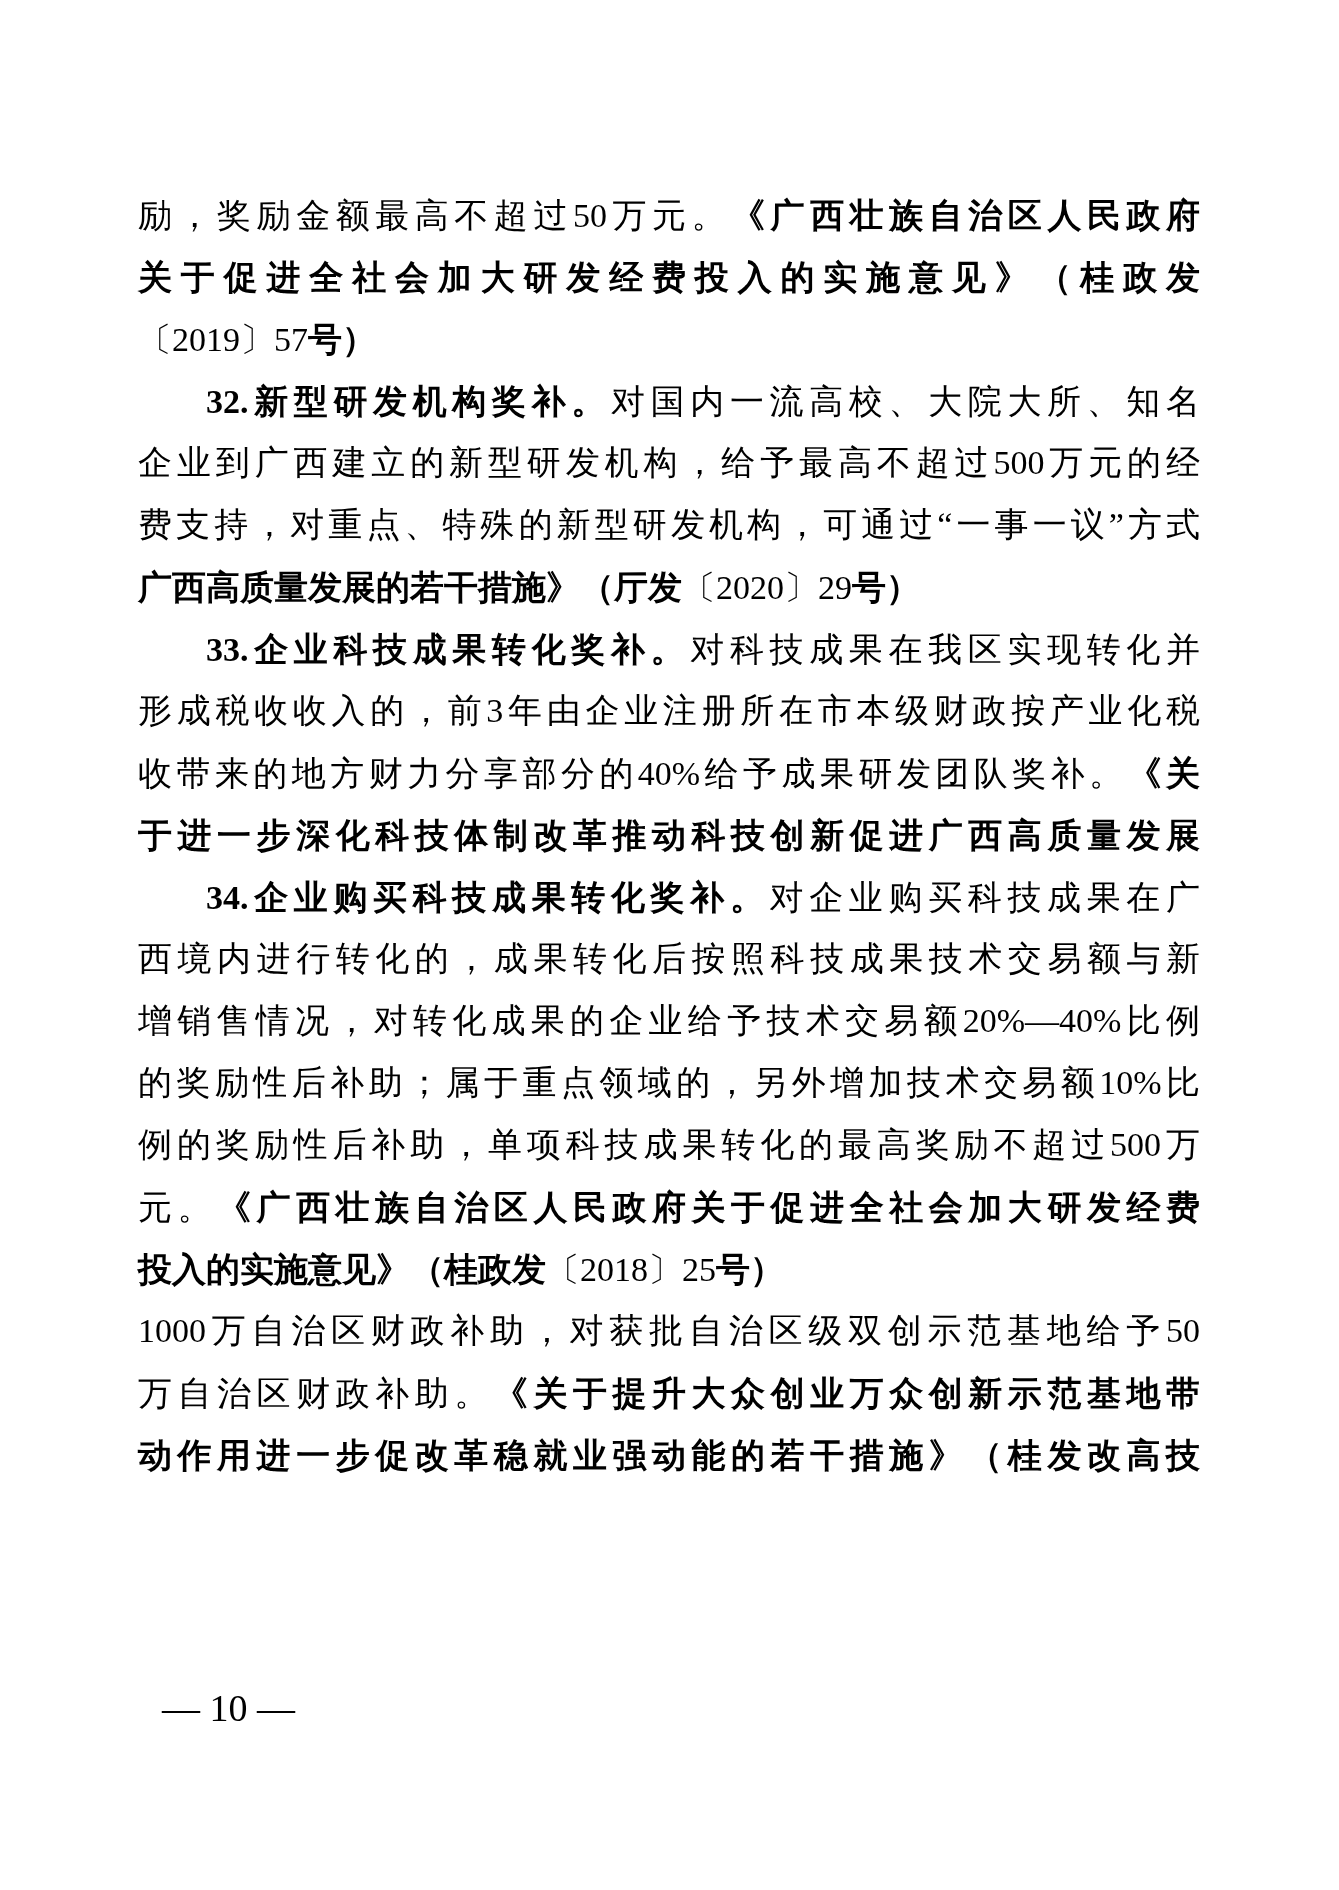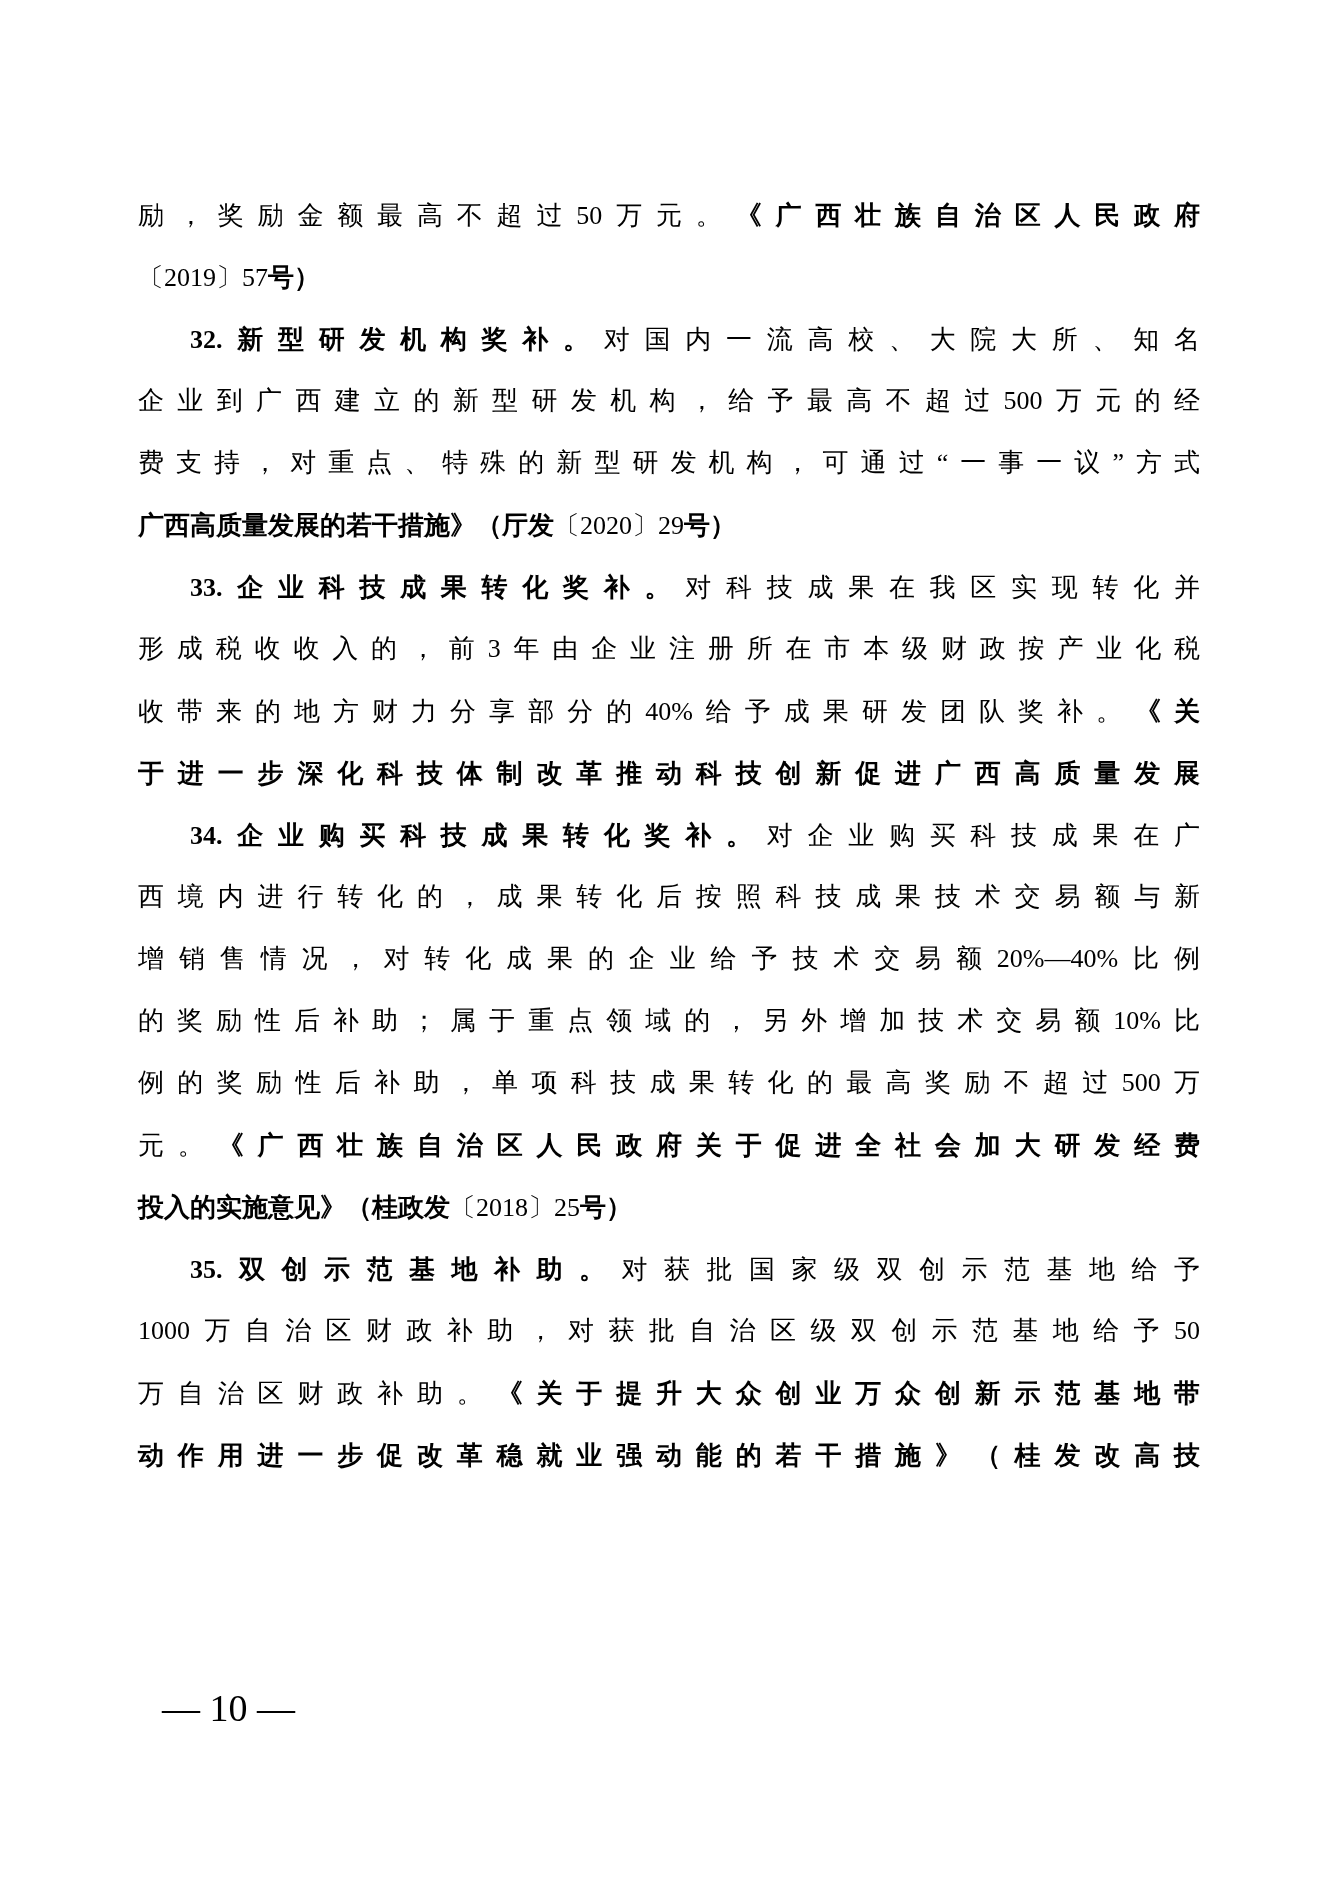--- a/index.html
+++ b/index.html
@@ -15,21 +15,21 @@
     color: #000000;
     overflow: hidden;
   }
   .textblock {
     position: absolute;
     left: 138px;
     top: 184px;
     width: 1062px;
   }
   .line {
-    font-size: 26px;
+    font-size: 34px;
     line-height: 62px;
     height: 62px;
     text-align: justify;
     text-align-last: justify;
     text-justify: inter-character;
     color: #000000;
   }
   .line.short {
     text-align: left;
     text-align-last: left;
@@ -69,20 +69,21 @@
   }
 </style>
 </head>
 <body>
 
 <div class="page">
   <div class="textblock">
 
     <div class="line"><span class="seg-body">励，奖励金额最高不超过50万元。</span><span class="seg-cite">《广西壮族自治区人民政府</span></div>
 
+    <div class="line"><span class="seg-cite">关于促进全社会加大研发经费投入的实施意见》（桂政发</span></div>
 
     <div class="line short"><span class="seg-citenum">〔2019〕57</span><span class="seg-cite">号）</span></div>
 
     <div class="line indent"><span class="seg-itemnum">32.</span><span class="seg-title">新型研发机构奖补。</span><span class="seg-body">对国内一流高校、大院大所、知名</span></div>
 
     <div class="line"><span class="seg-body">企业到广西建立的新型研发机构，给予最高不超过500万元的经</span></div>
 
     <div class="line"><span class="seg-body">费支持，对重点、特殊的新型研发机构，可通过“一事一议”方式</span></div>
 
 
@@ -104,21 +105,20 @@
     <div class="line"><span class="seg-body">增销售情况，对转化成果的企业给予技术交易额20%—40%比例</span></div>
 
     <div class="line"><span class="seg-body">的奖励性后补助；属于重点领域的，另外增加技术交易额10%比</span></div>
 
     <div class="line"><span class="seg-body">例的奖励性后补助，单项科技成果转化的最高奖励不超过500万</span></div>
 
     <div class="line"><span class="seg-body">元。</span><span class="seg-cite">《广西壮族自治区人民政府关于促进全社会加大研发经费</span></div>
 
     <div class="line short"><span class="seg-cite">投入的实施意见》（桂政发</span><span class="seg-citenum">〔2018〕25</span><span class="seg-cite">号）</span></div>
 
-    <div class="line indent"><span class="seg-itemnum">35.</span><span class="seg-title">双创示范基地补助。</span><span class="seg-body">对获批国家级双创示范基地给予</span></div>
 
     <div class="line"><span class="seg-body">1000万自治区财政补助，对获批自治区级双创示范基地给予50</span></div>
 
     <div class="line"><span class="seg-body">万自治区财政补助。</span><span class="seg-cite">《关于提升大众创业万众创新示范基地带</span></div>
 
     <div class="line"><span class="seg-cite">动作用进一步促改革稳就业强动能的若干措施》（桂发改高技</span></div>
 
   </div>
 
   <div class="footer-pagenum">— 10 —</div>

